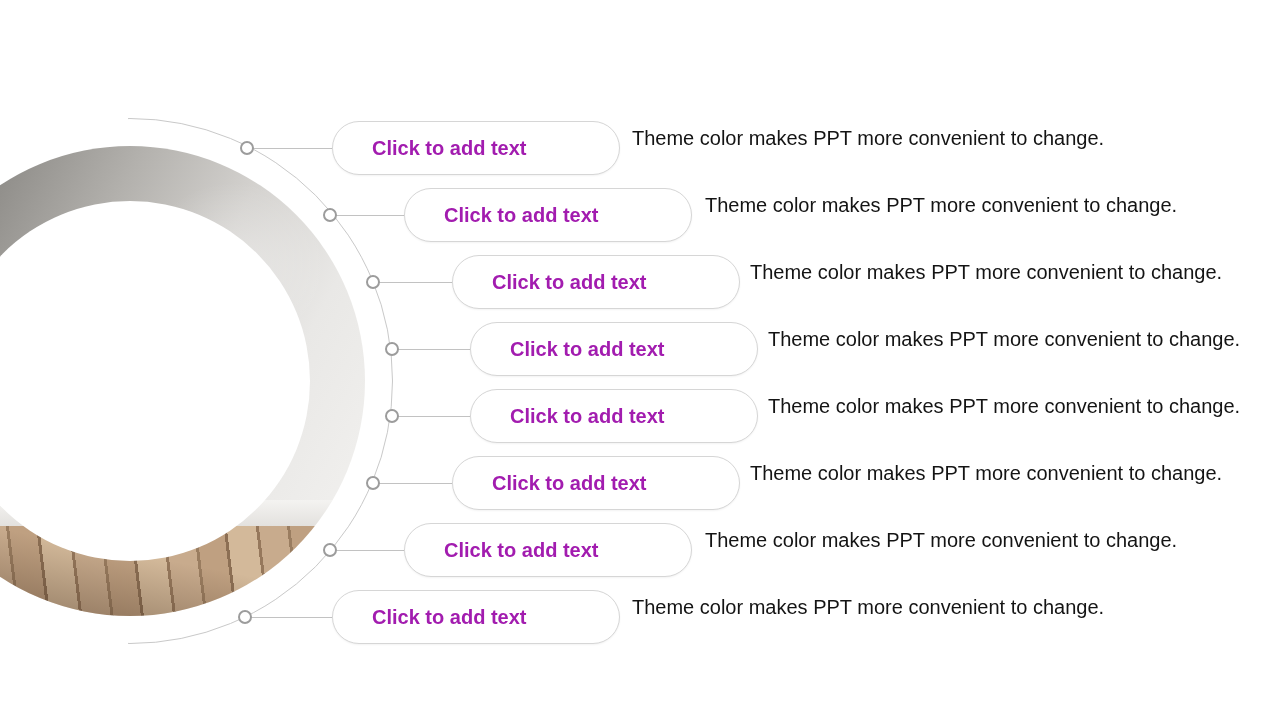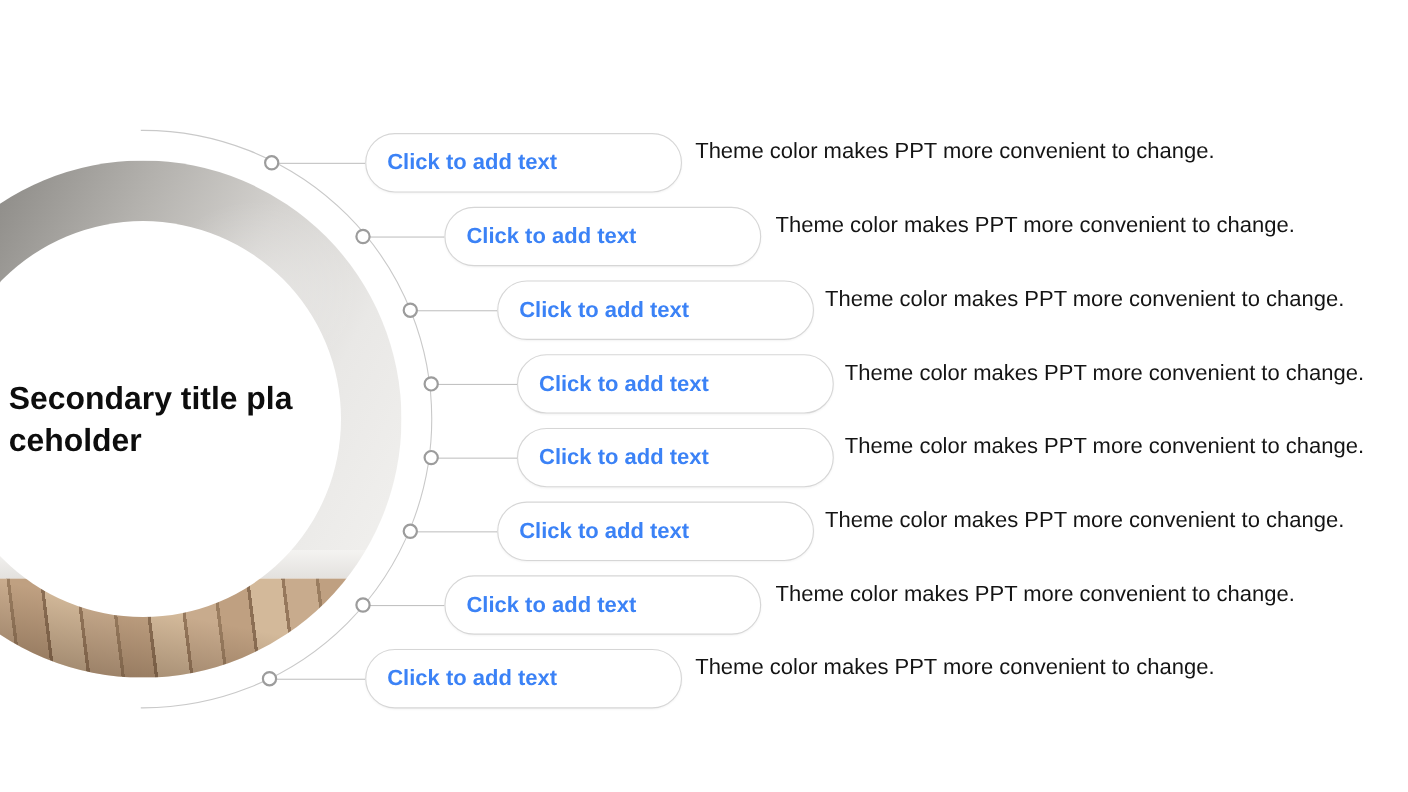--- a/index.html
+++ b/index.html
@@ -109,22 +109,23 @@
     box-shadow: 0 1px 2px rgba(0,0,0,0.05);
     display: flex;
     align-items: center;
     padding-left: 19px;
     z-index: 7;
     cursor: text;
   }
   .pill span {
     font-size: 20px;
     font-weight: bold;
-    color: #3b82f6;
+    color: #a21caf;
     white-space: nowrap;
+    margin-left: 20px;
   }
   .desc {
     position: absolute;
     font-size: 20px;
     line-height: 20px;
     color: #141414;
     white-space: nowrap;
     z-index: 7;
   }
 </style>
@@ -138,21 +139,20 @@
   </div>
 
   <div class="ring">
     <div class="wall"></div>
     <div class="baseboard"></div>
     <div class="floor"></div>
   </div>
 
   <div class="inner-circle"></div>
 
-  <div class="title">Secondary title placeholder</div>
 
   <div class="connector" style="left:247px; top:148px; width:85px;"></div>
   <div class="node" style="left:240px; top:141px;"></div>
   <div class="pill" style="left:332px; top:121px;">
     <span>Click to add text</span>
   </div>
   <div class="desc" style="left:632px; top:128px;">Theme color makes PPT more convenient to change.</div>
 
   <div class="connector" style="left:330px; top:215px; width:74px;"></div>
   <div class="node" style="left:323px; top:208px;"></div>

